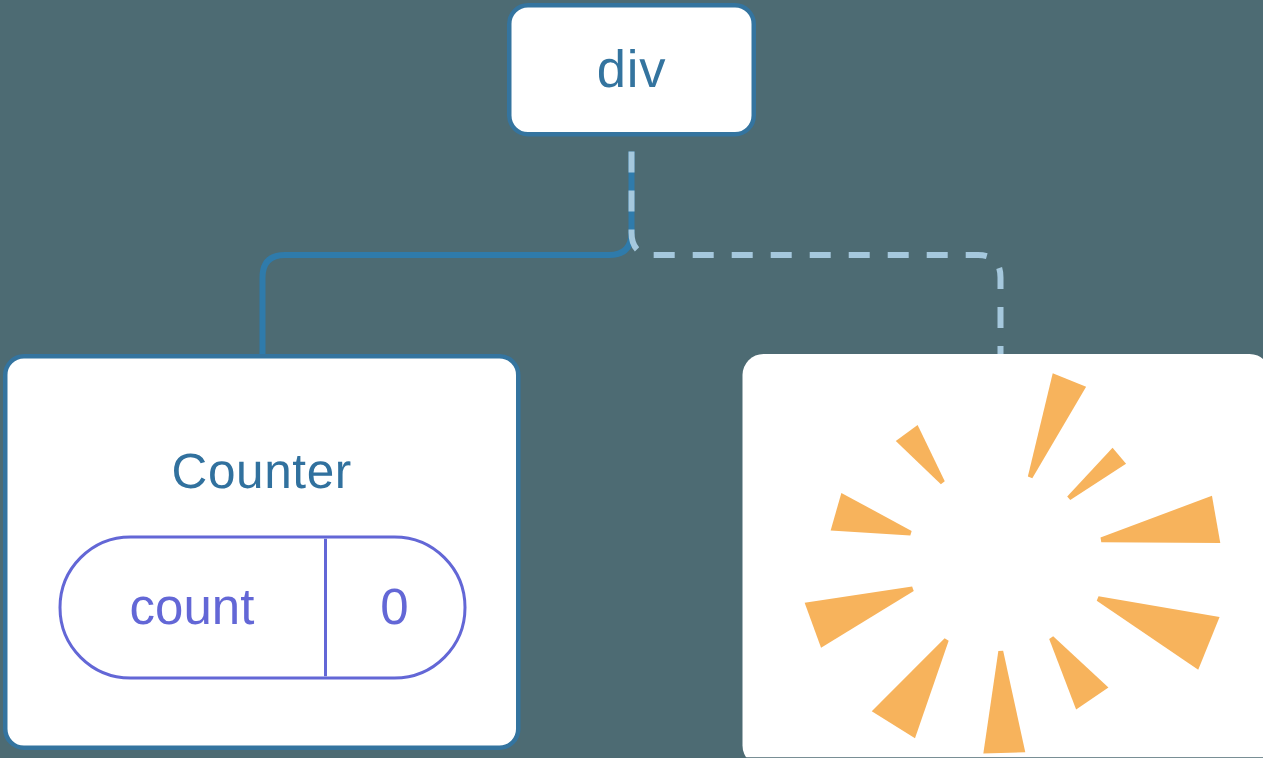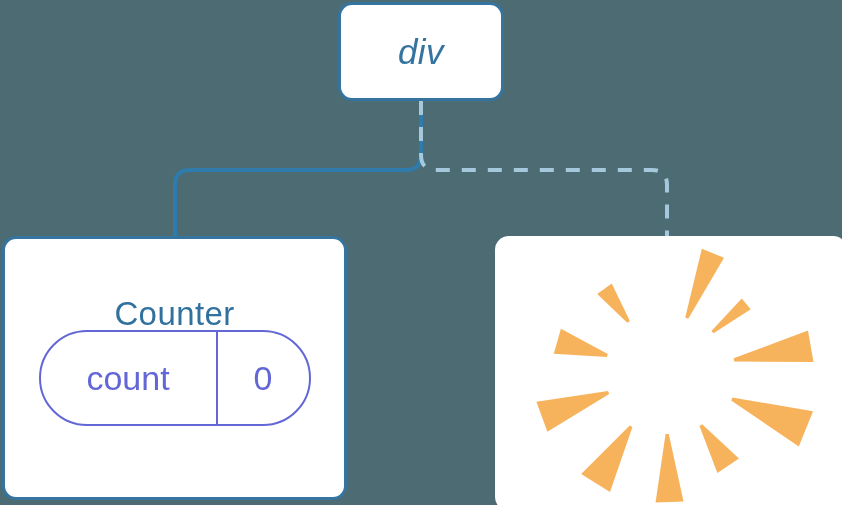--- a/index.html
+++ b/index.html
@@ -44,25 +44,24 @@
   .node.plain {
     border: none;
     border-radius: 14px;
   }
 
   
   #node-div {
     left: 338px;
     top: 2px;
     width: 166px;
-    height: 99px;
+    height: 89px;
     display: flex;
     align-items: center;
     justify-content: center;
-    font-style: italic;
   }
   #node-div .node-title {
     color: #34749f;
     font-size: 35px;
     letter-spacing: 0.5px;
     line-height: 1;
   }
 
   
   #node-counter {
@@ -77,20 +76,21 @@
   #node-counter .node-title {
     color: #31719e;
     font-size: 33px;
     letter-spacing: 0.4px;
     margin-top: 58px;
     line-height: 1;
   }
 
   
   .state-pill {
+    margin-top: 27px;
     display: flex;
     align-items: stretch;
     height: 96px;
     border: 2px solid #6367d6;
     border-radius: 48px;
     box-sizing: border-box;
     background: #ffffff;
     overflow: hidden;
     justify-content: flex-end;
   }

